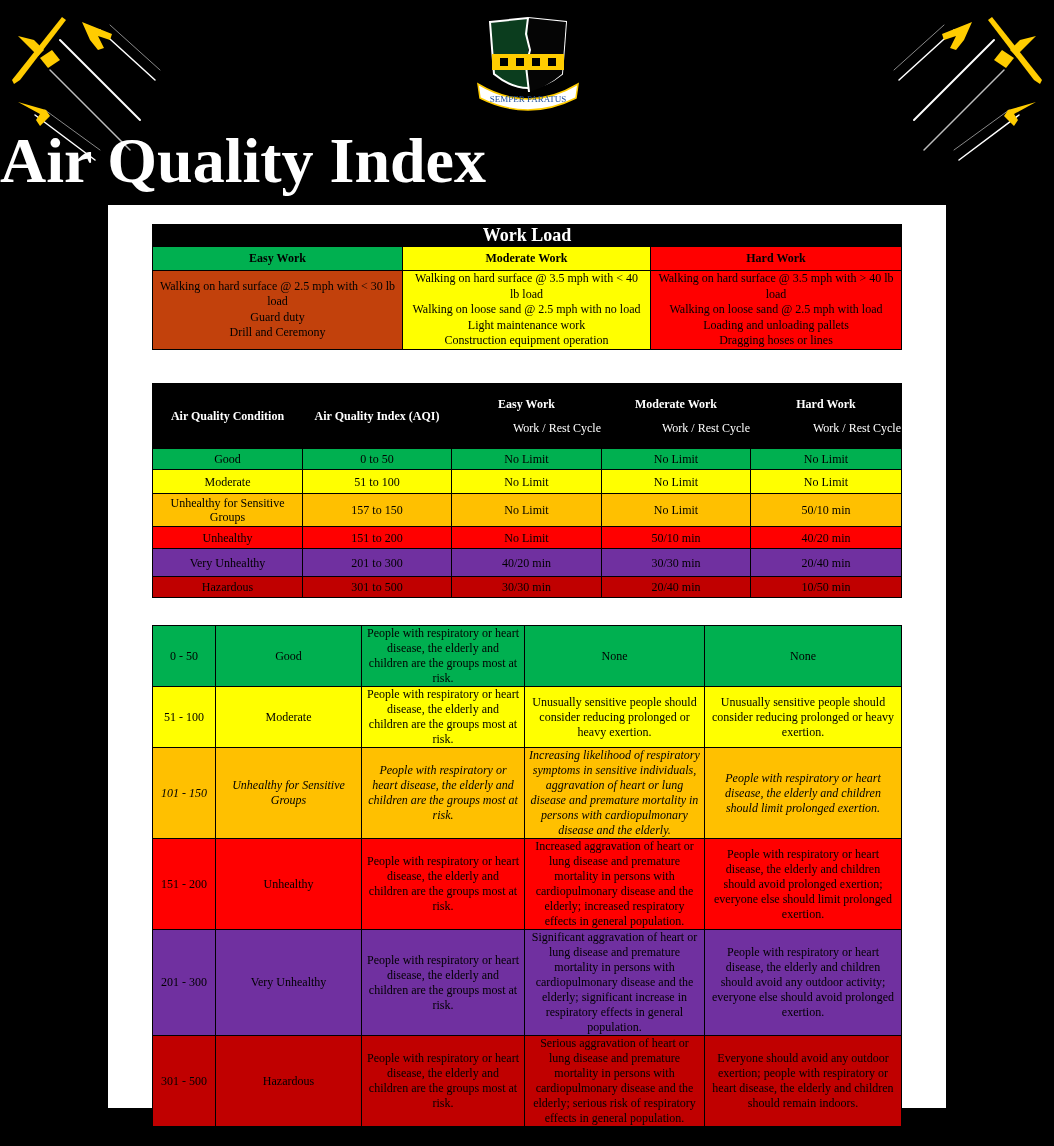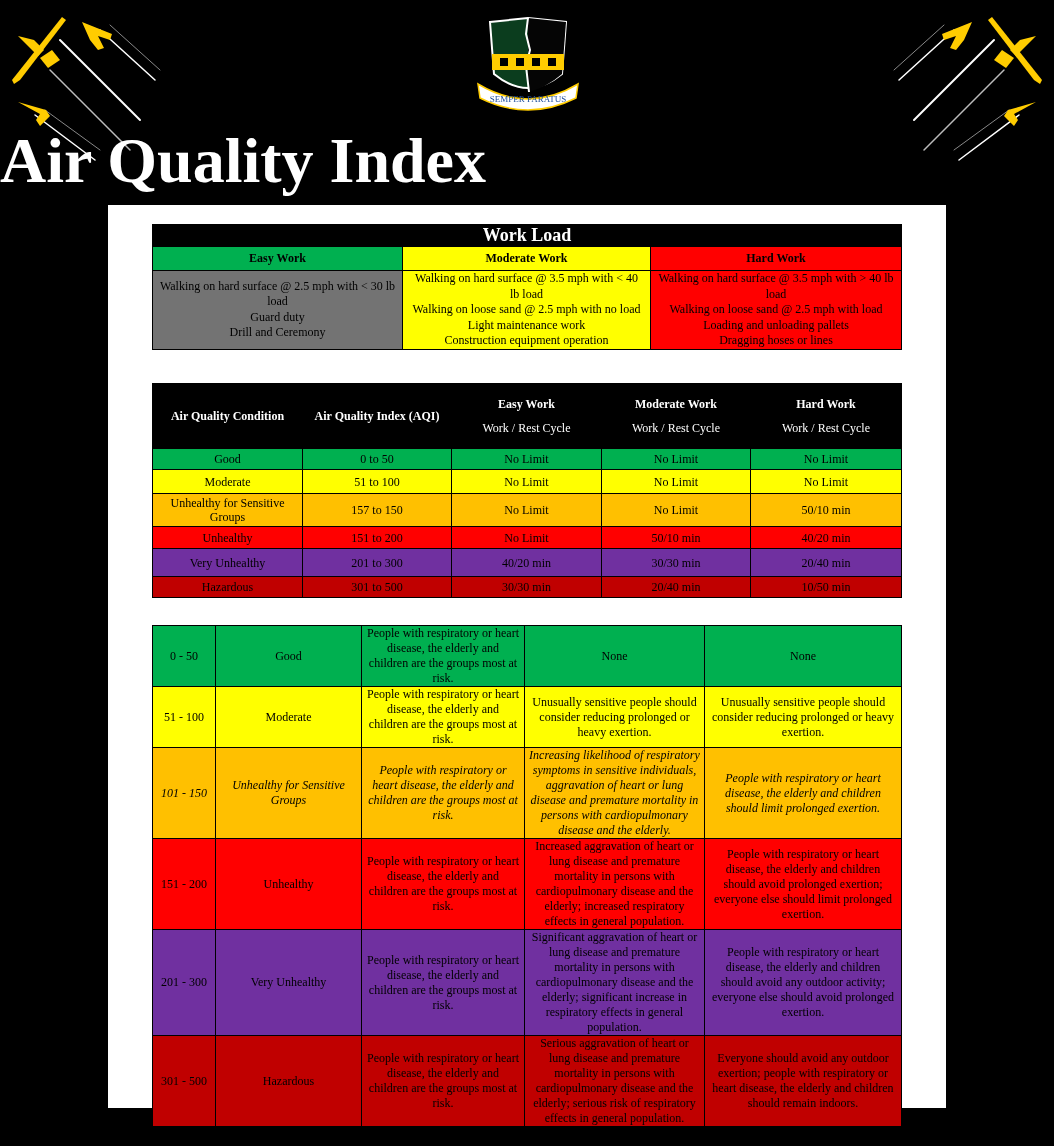--- a/index.html
+++ b/index.html
@@ -27,21 +27,21 @@
     .t1 { left: 44px; top: 19px; width: 749px; }
     .t1 .title-row th { background: #000; color: #fff; font-size: 18px; font-weight: bold; height: 21px; border-color: #000; margin-top: 32px; }
     .t1 .head-row th { font-size: 12px; font-weight: bold; height: 24px; }
     .t1 .body-row td { font-size: 12px; line-height: 15.5px; height: 77px; padding: 0 6px; }
     .t1 .body-row td div { display: block; }
 
     
     .t2 { left: 44px; top: 178px; width: 749px; }
     .t2 .hdr th { background: #000; color: #fff; border-color: #000; height: 65px; font-size: 12px; }
     .t2 .hdr .bold { font-weight: bold; }
-    .t2 .hdr .sub { font-weight: normal; margin-top: 9px; display: block; }
+    .t2 .hdr .sub { font-weight: normal; margin-top: 9px; display: block; text-align: right; }
     .t2 td { font-size: 12px; line-height: 14px; }
     .t2 tr.r0 td { height: 21px; }
     .t2 tr.r1 td { height: 24px; }
     .t2 tr.r2 td { height: 33px; }
     .t2 tr.r3 td { height: 22px; }
     .t2 tr.r4 td { height: 28px; }
     .t2 tr.r5 td { height: 21px; }
 
     
     .t3 { left: 44px; top: 420px; width: 749px; }
@@ -121,21 +121,21 @@
     <tbody>
         <tr class="title-row">
       <th colspan="3">Work Load</th>
     </tr>
     <tr class="head-row">
       <th style="background:#00b050">Easy Work</th>
       <th style="background:#ffff00">Moderate Work</th>
       <th style="background:#ff0000">Hard Work</th>
     </tr>
     <tr class="body-row">
-      <td style="background:#737373">
+      <td style="background:#c2410c">
         <div>Walking on hard surface @ 2.5 mph with &lt; 30 lb load</div>
         <div>Guard duty</div>
         <div>Drill and Ceremony</div>
       </td>
       <td style="background:#ffff00">
         <div>Walking on hard surface @ 3.5 mph with &lt; 40 lb load</div>
         <div>Walking on loose sand @ 2.5 mph with no load</div>
         <div>Light maintenance work</div>
         <div>Construction equipment operation</div>
       </td>

